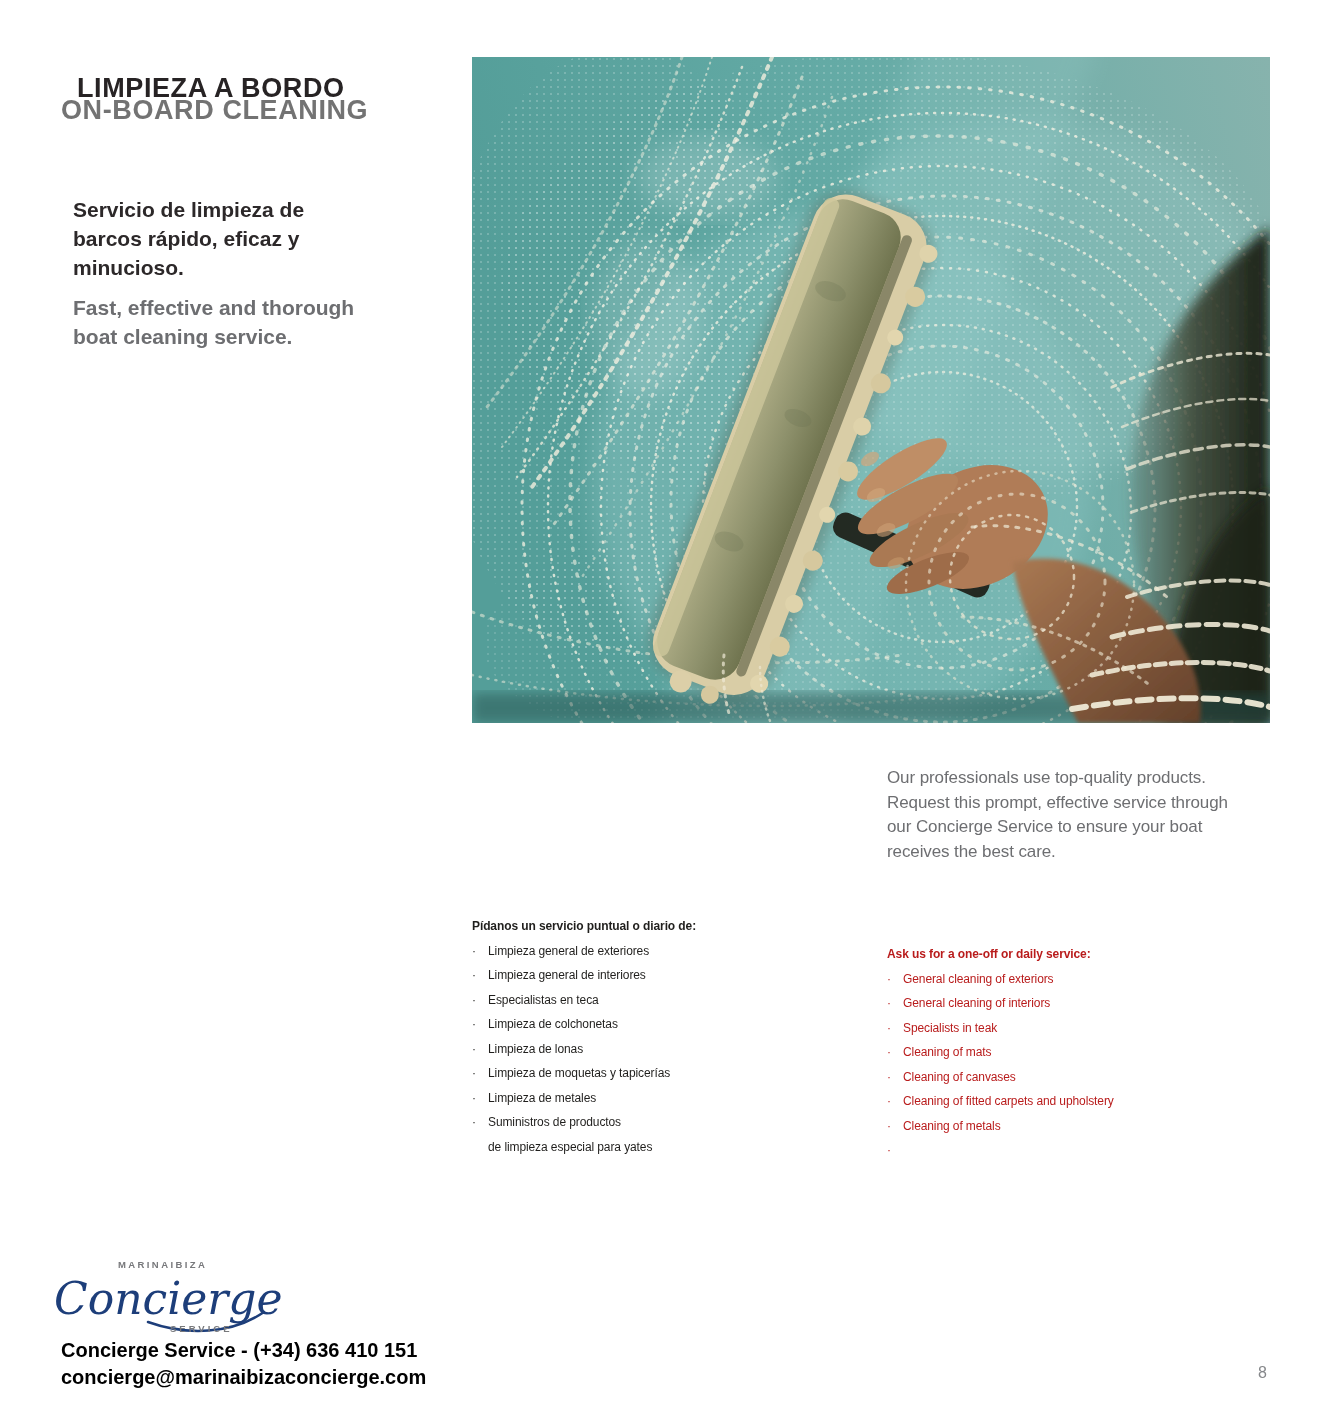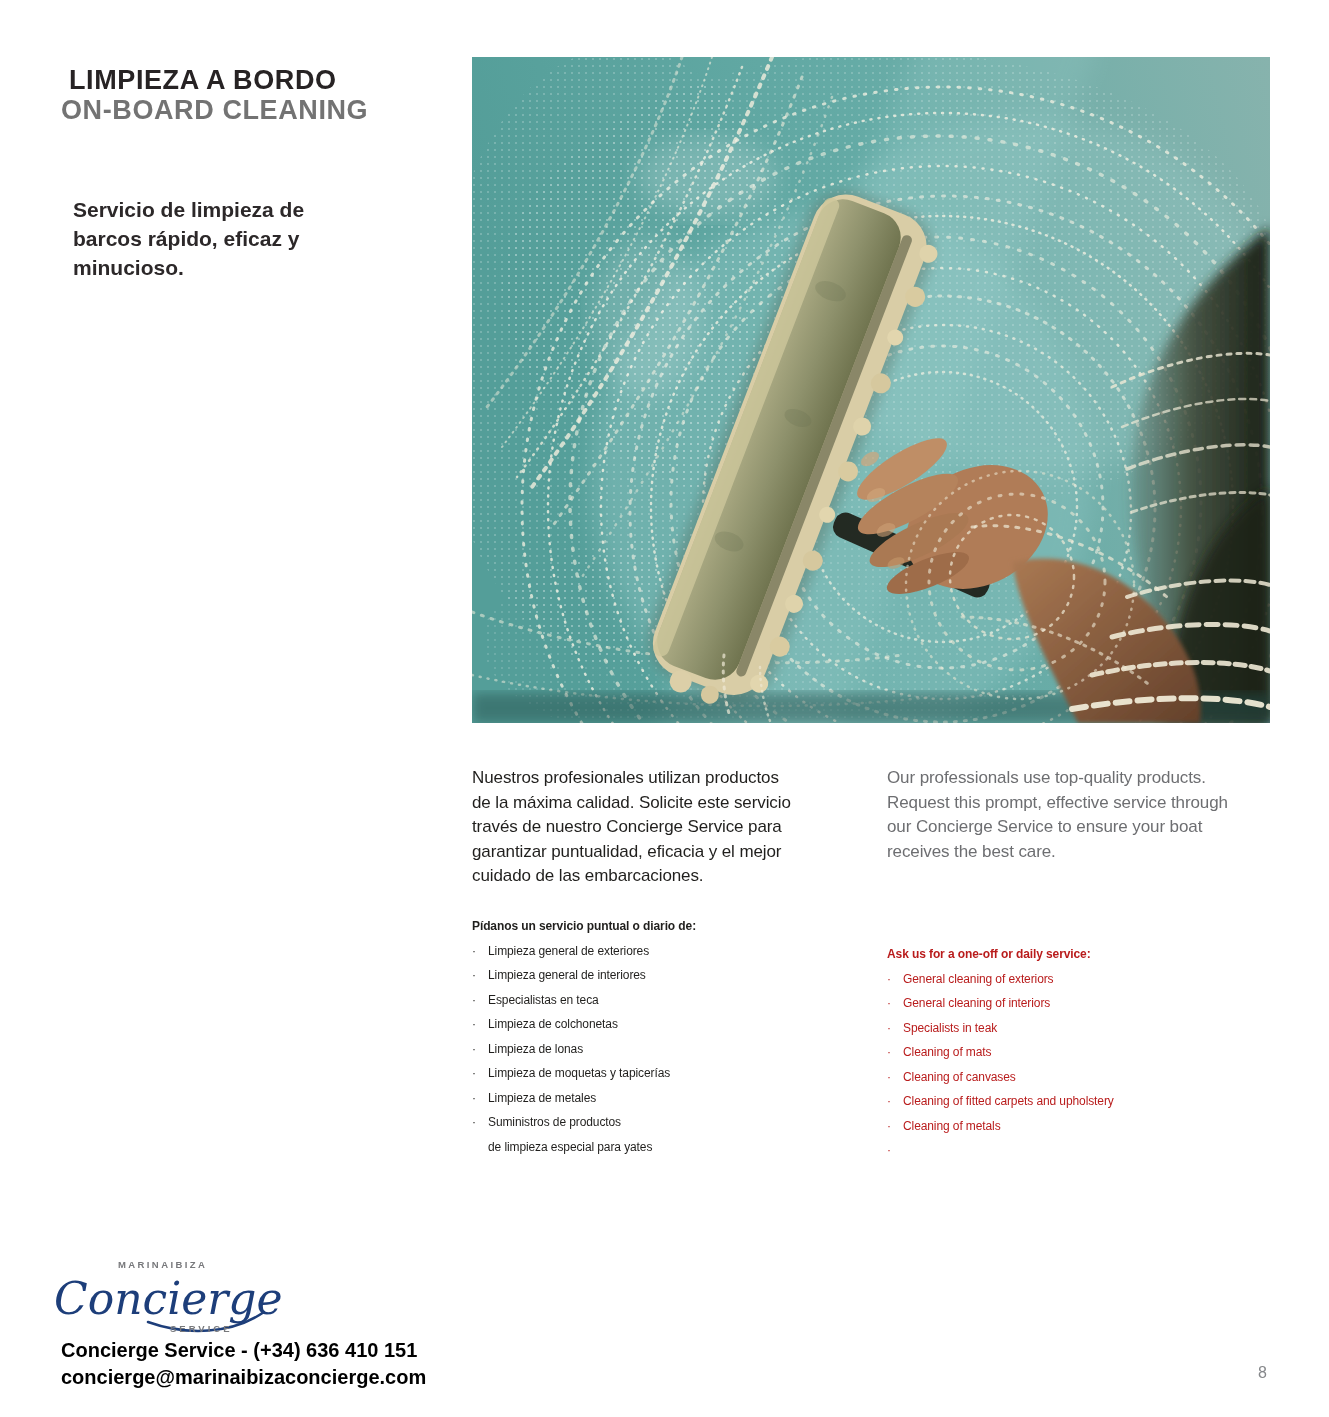--- a/index.html
+++ b/index.html
@@ -1,20 +1,20 @@
 <!DOCTYPE html>
 <html><head>
 <meta charset="utf-8">
 <style>
   html, body { margin:0; padding:0; background:#ffffff; }
   body { width:1329px; height:1417px; font-family:"Liberation Sans", sans-serif; }
   .page { position:relative; width:1329px; height:1417px; background:#ffffff; overflow:hidden; }
   .abs { position:absolute; }
 
-  .title { left:61px; top:56px; margin:8px; font-size:27px; line-height:32px; font-weight:700;
+  .title { left:61px; top:56px; margin:16px; font-size:27px; line-height:32px; font-weight:700;
            letter-spacing:0.6px; color:#272324; }
   .subtitle { left:61px; top:94px; margin:0; font-size:27px; line-height:32px; font-weight:700;
            letter-spacing:0.6px; color:#737373; }
 
   .intro { margin:12px; font-size:21px; line-height:29px; font-weight:700; white-space:pre-line; }
   .intro-es { left:61px; top:183px; color:#2c2829; }
   .intro-en { left:61px; top:281px; color:#6d6e71; }
 
   .photo { left:472px; top:57px; width:798px; height:666px; margin:0; }
   .photo svg { display:block; }
@@ -42,20 +42,22 @@
 <body>
 
 <div class="page">
 
   <h1 class="abs title">LIMPIEZA A BORDO</h1>
   <h2 class="abs subtitle">ON-BOARD CLEANING</h2>
 
   <p class="abs intro intro-es">Servicio de limpieza de
 barcos rápido, eficaz y
 minucioso.</p>
+  <p class="abs intro intro-en">Fast, effective and thorough
+boat cleaning service.</p>
 
   <figure class="abs photo">
     <svg width="798" height="666" viewBox="0 0 798 666" preserveAspectRatio="none">
       <defs>
         <linearGradient id="bg" x1="0" y1="0.2" x2="1" y2="0">
           <stop offset="0" stop-color="#549e99"></stop>
           <stop offset="0.5" stop-color="#65aba6"></stop>
           <stop offset="1" stop-color="#87b3ad"></stop>
         </linearGradient>
         <linearGradient id="dark" x1="0" y1="0" x2="1" y2="0">
@@ -183,25 +185,20 @@
         <path d="M655 540 C 712 522, 770 520, 798 528" stroke-width="4" stroke-dasharray="9 6" opacity="0.85"></path>
         <path d="M640 580 C 700 565, 765 564, 798 574" stroke-width="5" stroke-dasharray="12 7" opacity="0.9"></path>
         <path d="M620 618 C 690 602, 760 602, 798 614" stroke-width="5" stroke-dasharray="10 6" opacity="0.9"></path>
         <path d="M600 652 C 680 638, 755 638, 798 650" stroke-width="6" stroke-dasharray="14 8" opacity="0.95"></path>
         <path d="M252 598 C 250 618, 252 640, 258 660" stroke-width="3" stroke-dasharray="2 6" opacity="0.7"></path>
         <path d="M288 610 C 288 628, 292 648, 298 664" stroke-width="2.5" stroke-dasharray="1 5" opacity="0.6"></path>
       </g>
     </svg>
   </figure>
 
-  <p class="abs para para-es">Nuestros profesionales utilizan productos
-de la máxima calidad. Solicite este servicio
-través de nuestro Concierge Service para
-garantizar puntualidad, eficacia y el mejor
-cuidado de las embarcaciones.</p>
   <p class="abs para para-en">Our professionals use top-quality products.
 Request this prompt, effective service through
 our Concierge Service to ensure your boat
 receives the best care.</p>
 
   <div class="abs list list-es">
     <div class="list-header">Pídanos un servicio puntual o diario de:</div>
     <ul class="items">
       <li>
           <span class="bullet">·</span>

